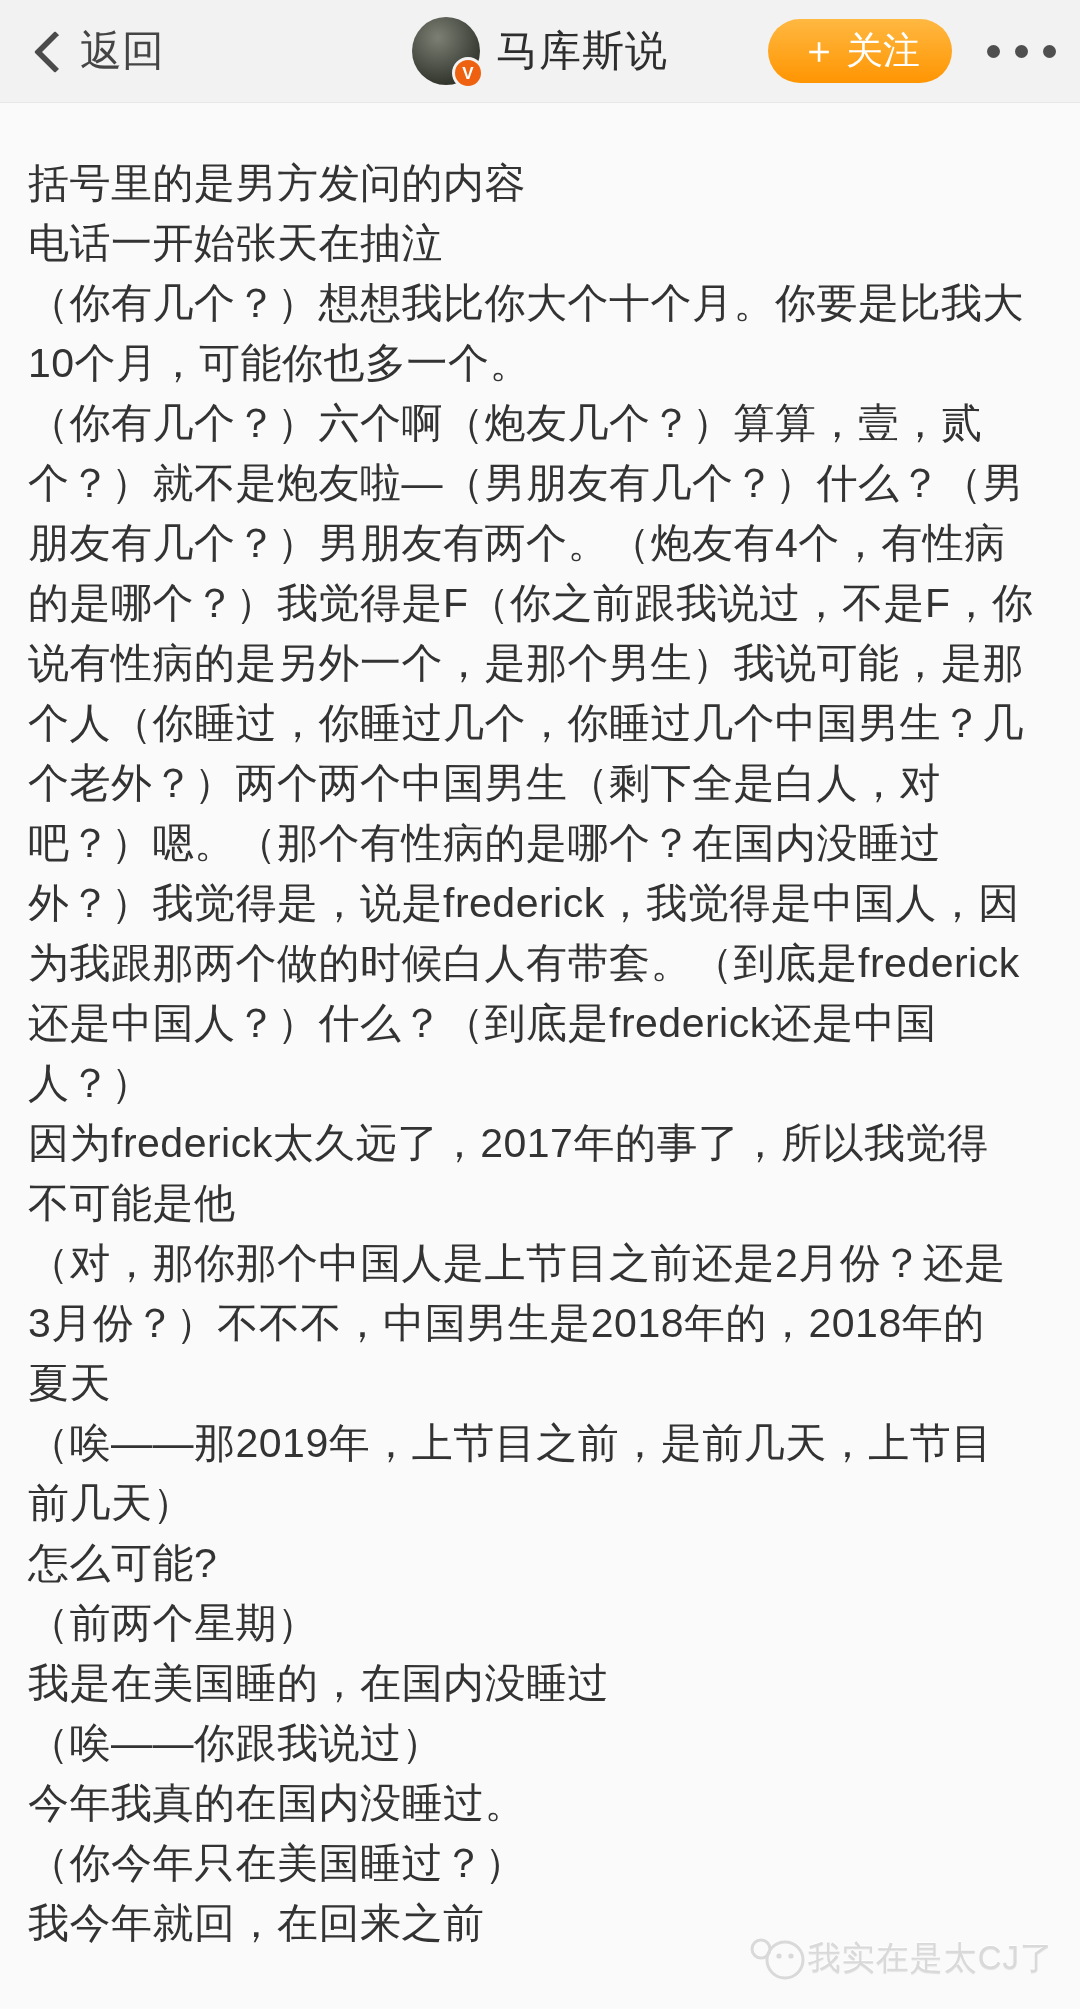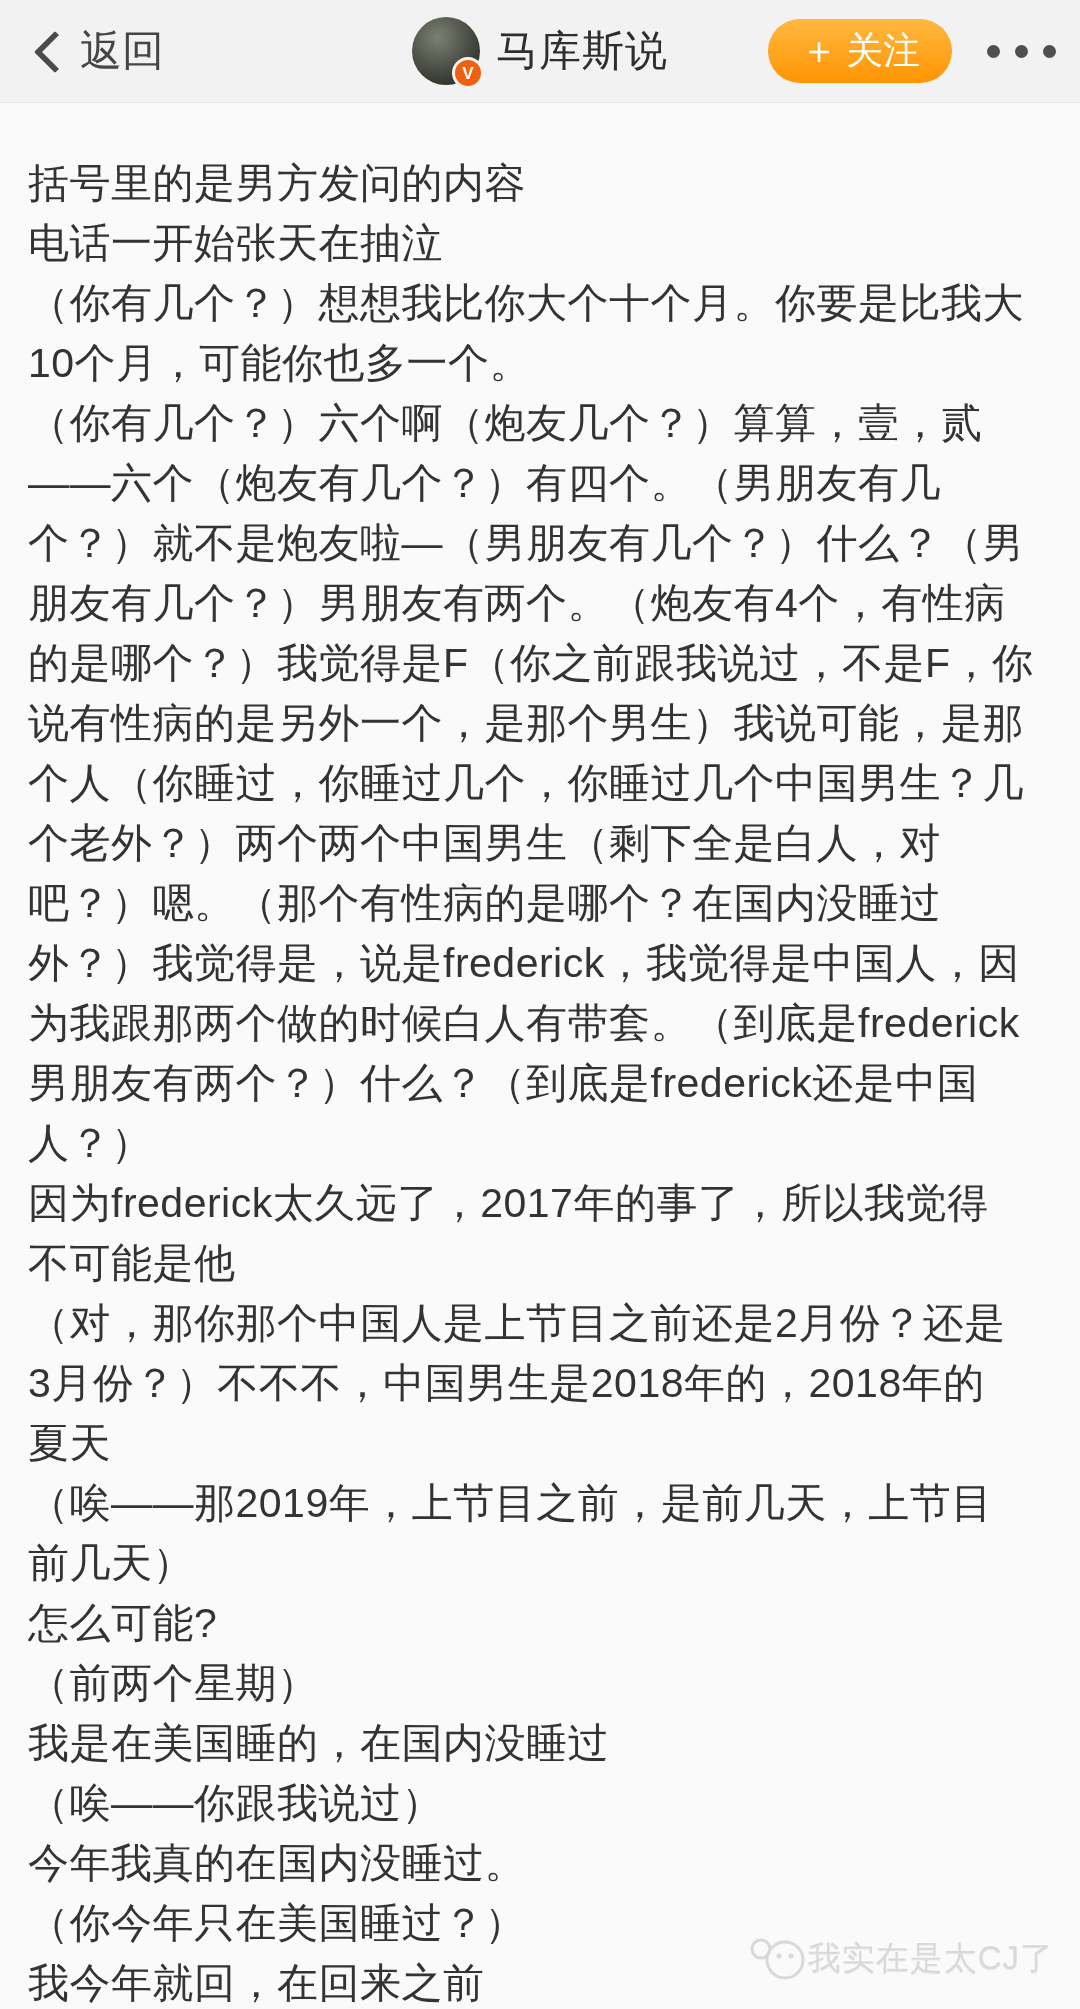--- a/index.html
+++ b/index.html
@@ -105,31 +105,30 @@
   </div>
 
 </div>
 
 <div class="article">
     <div class="line">括号里的是男方发问的内容</div>
     <div class="line">电话一开始张天在抽泣</div>
     <div class="line">（你有几个？）想想我比你大个十个月。你要是比我大</div>
     <div class="line">10个月，可能你也多一个。</div>
     <div class="line">（你有几个？）六个啊（炮友几个？）算算，壹，贰</div>
-    <div class="line">——六个（炮友有几个？）有四个。（男朋友有几</div>
     <div class="line">个？）就不是炮友啦—（男朋友有几个？）什么？（男</div>
     <div class="line">朋友有几个？）男朋友有两个。（炮友有4个，有性病</div>
     <div class="line">的是哪个？）我觉得是F（你之前跟我说过，不是F，你</div>
     <div class="line">说有性病的是另外一个，是那个男生）我说可能，是那</div>
     <div class="line">个人（你睡过，你睡过几个，你睡过几个中国男生？几</div>
     <div class="line">个老外？）两个两个中国男生（剩下全是白人，对</div>
     <div class="line">吧？）嗯。（那个有性病的是哪个？在国内没睡过</div>
     <div class="line">外？）我觉得是，说是frederick，我觉得是中国人，因</div>
     <div class="line">为我跟那两个做的时候白人有带套。（到底是frederick</div>
-    <div class="line">男朋友有两个？）什么？（到底是frederick还是中国</div>
+    <div class="line">还是中国人？）什么？（到底是frederick还是中国</div>
     <div class="line">人？）</div>
     <div class="line">因为frederick太久远了，2017年的事了，所以我觉得</div>
     <div class="line">不可能是他</div>
     <div class="line">（对，那你那个中国人是上节目之前还是2月份？还是</div>
     <div class="line">3月份？）不不不，中国男生是2018年的，2018年的</div>
     <div class="line">夏天</div>
     <div class="line">（唉——那2019年，上节目之前，是前几天，上节目</div>
     <div class="line">前几天）</div>
     <div class="line">怎么可能?</div>
     <div class="line">（前两个星期）</div>

